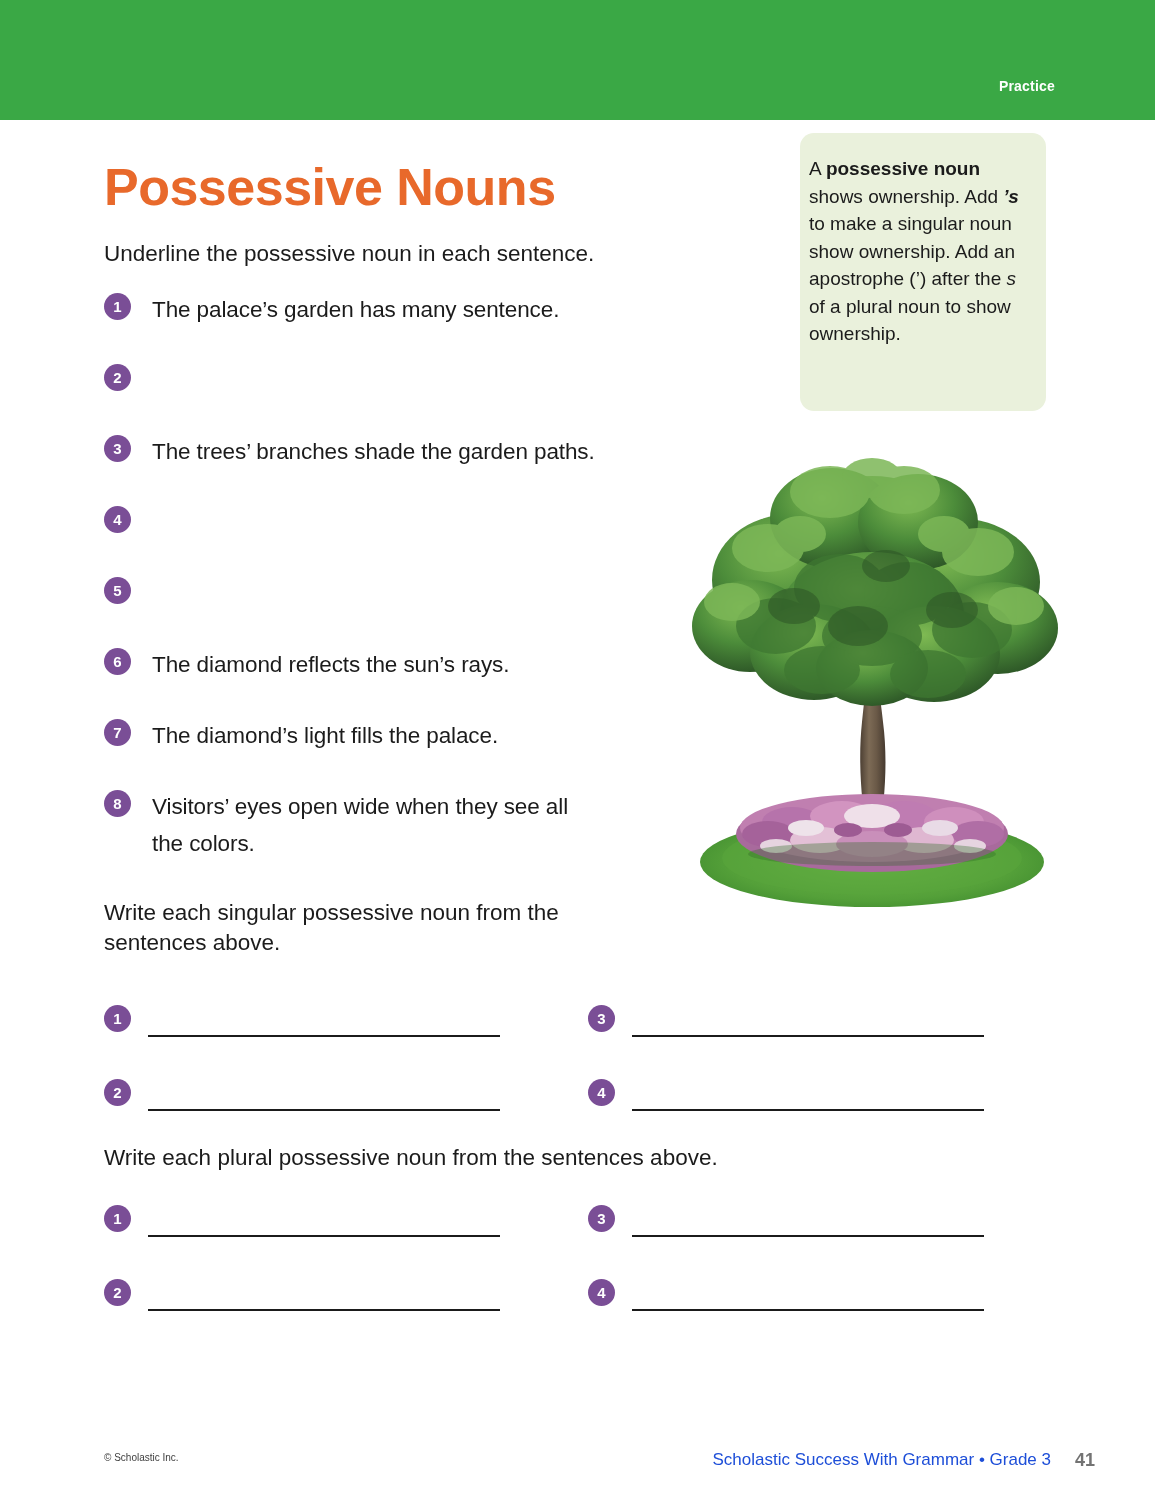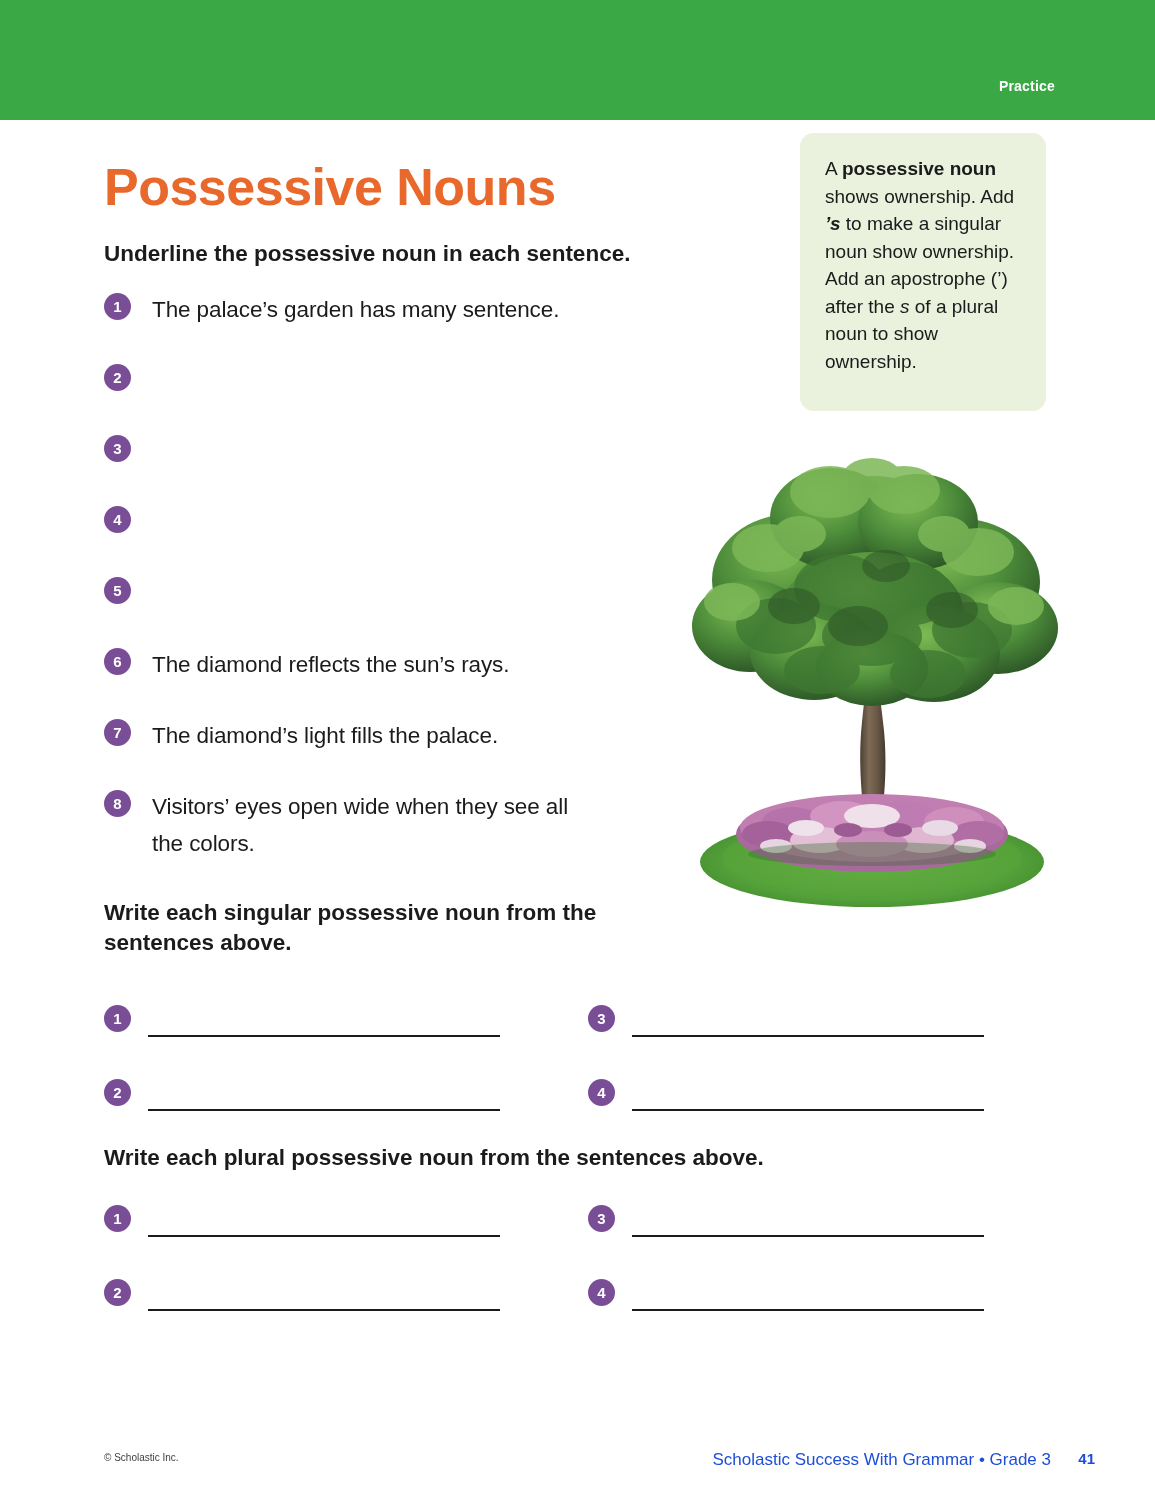--- a/index.html
+++ b/index.html
@@ -48,21 +48,21 @@
     font-weight: bold;
     letter-spacing: -0.5px;
     line-height: 1.05;
   }
 
   
   .instruction {
     position: absolute;
     color: #1b1b1b;
     font-size: 22.5px;
-    font-weight: bold;
+    font-weight: normal;
     line-height: 1.35;
   }
   .instruction-1 { left: 104px; top: 239px; width: 640px; }
   .instruction-2 { left: 104px; top: 898px; width: 530px; }
   .instruction-3 { left: 104px; top: 1143px; width: 800px; }
 
   
   .sentence-list {
     position: absolute;
     left: 104px;
@@ -102,21 +102,21 @@
   
   .callout {
     position: absolute;
     left: 800px;
     top: 133px;
     width: 246px;
     height: 278px;
     background: #eaf1dc;
     border-radius: 14px;
     box-sizing: border-box;
-    padding: 22px 20px 18px 25px;
+    padding: 22px 20px 18px 9px;
   }
   .callout-text {
     color: #1b1b1b;
     font-size: 19px;
     line-height: 1.45;
   }
   .callout-text b { font-weight: bold; }
   .callout-text i { font-style: italic; }
   .callout-text .bi { font-weight: bold; font-style: italic; }
 
@@ -183,22 +183,22 @@
     right: 104px;
     top: 1450px;
     color: #1d4ed8;
     font-size: 17px;
     white-space: nowrap;
   }
   .footer-pagenum {
     position: absolute;
     right: 60px;
     top: 1450px;
-    color: #1d4ed8;
-    font-size: 15px;
+    color: #737373;
+    font-size: 18px;
     font-weight: bold;
   }
 </style>
 </head>
 <body>
 
 <div id="page">
 
   <div class="header-band">
     <div class="practice-label">Practice</div>
@@ -220,20 +220,21 @@
       <span class="num-badge">1</span>
       <span class="sentence-text">The palace’s garden has many sentence.</span>
     </div>
 
     <div class="sentence-item">
       <span class="num-badge">2</span>
     </div>
 
     <div class="sentence-item">
       <span class="num-badge">3</span>
+      <span class="sentence-text">The trees’ branches shade the garden paths.</span>
     </div>
 
     <div class="sentence-item">
       <span class="num-badge">4</span>
     </div>
 
     <div class="sentence-item">
       <span class="num-badge">5</span>
     </div>
 

